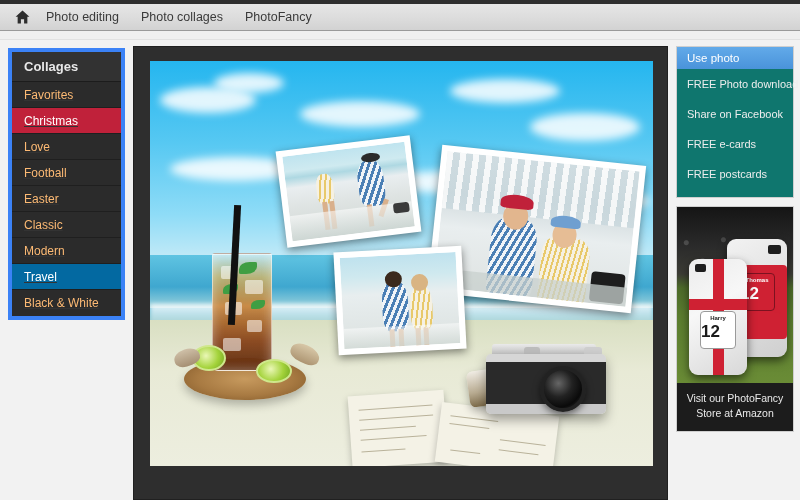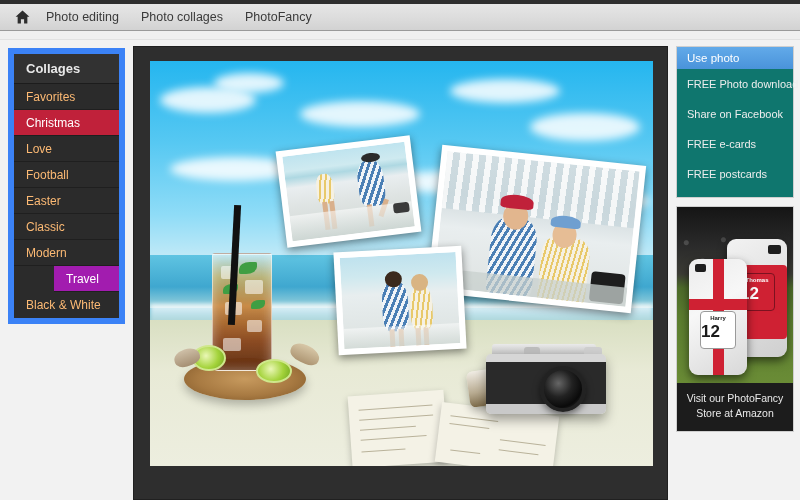--- a/index.html
+++ b/index.html
@@ -33,40 +33,41 @@
   #navsub { height:9px; background:#f0f0f0; border-bottom:1px solid #e2e2e2; }
 
   
   #page { position:relative; width:800px; height:460px; background:#f2f2f2; }
 
   
   #sidebar {
     position:absolute; left:8px; top:8px;
     width:117px;
     background:#2b2b2b;
-    border:6px solid #3b82f6;
+    border:4px solid #3b82f6;
+    text-decoration:underline;
   }
   #sidebar-header {
     height:30px; line-height:30px;
     padding-left:12px;
     color:#e8e8e8; font-size:13px; font-weight:bold;
     background:#323232;
     border-bottom:1px solid #1c1c1c;
   }
   .side-item {
     height:26px; line-height:26px;
     padding-left:12px;
     font-size:12px; color:#fdba74;
     border-bottom:1px solid #1f1f1f;
     cursor:pointer;
     white-space:nowrap; overflow:hidden;
   }
   .side-item:last-child { border-bottom:none; }
   .side-item.sel-red  { background:#c0213a; color:#fff; }
-  .side-item.sel-blue { background:#a21caf; color:#fff;margin-left:40px; }
+  .side-item.sel-blue { background:#0369a1; color:#fff; }
 
   
   #stage {
     position:absolute; left:133px; top:6px;
     width:535px; height:454px;
     background:#2e2e2e;
     border:1px solid #202020;
   }
   #photo {
     position:absolute; left:16px; top:14px;

